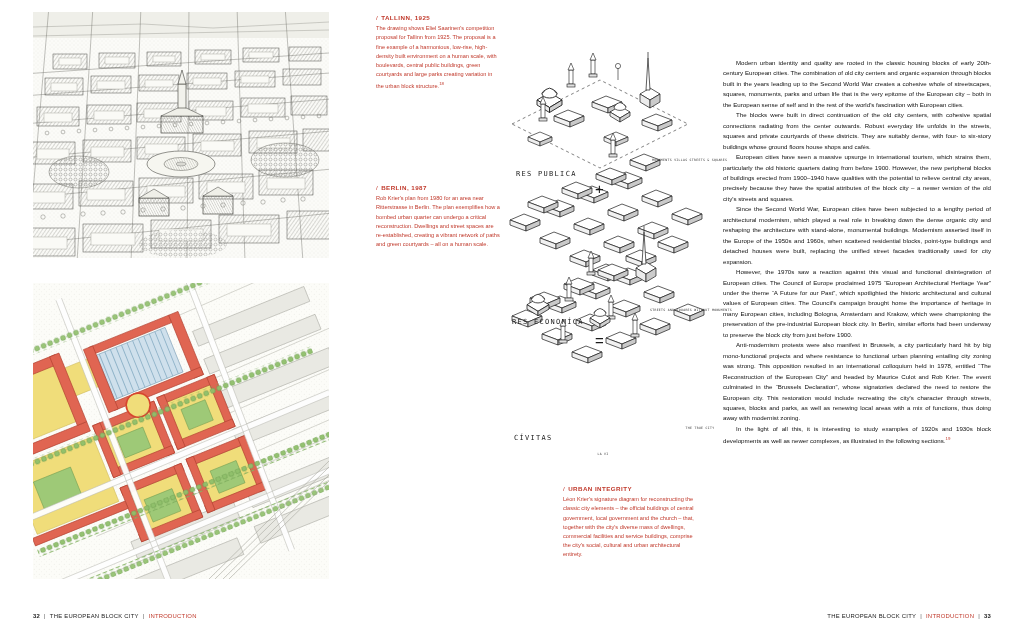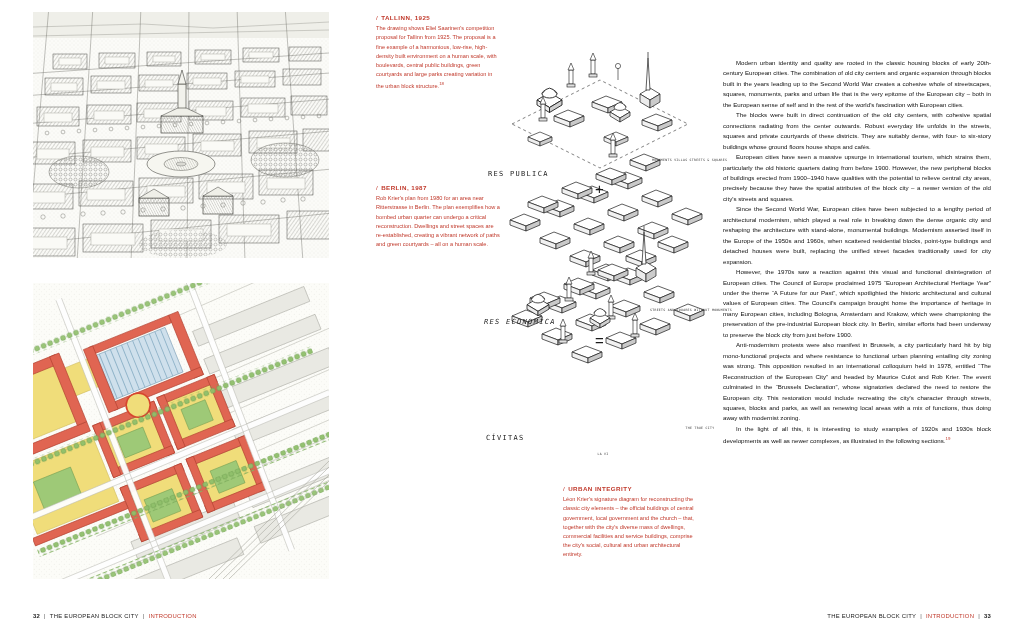--- a/index.html
+++ b/index.html
@@ -33,21 +33,21 @@
   }
   #berlin-fig svg{display:block;}
 
   
   #krier-fig{
     position:absolute;left:492px;top:40px;width:236px;height:330px;
   }
   #krier-fig svg{display:block;}
   .dlabel{
     position:absolute;font-family:"DejaVu Sans Mono",monospace;
-    font-size:7px;letter-spacing:1.3px;color:#1a1a1a;white-space:nowrap;
+    font-size:7px;letter-spacing:1.3px;color:#1a1a1a;white-space:nowrap;margin-left:28px;
   }
   .dmini{
     position:absolute;font-family:"DejaVu Sans Mono",monospace;
     font-size:3.1px;letter-spacing:.35px;color:#333;
     text-align:center;line-height:4.2px;white-space:nowrap;
   }
   .dplus{
     position:absolute;font-size:15px;color:#1a1a1a;
     font-family:"Liberation Sans",sans-serif;
   }
@@ -537,21 +537,21 @@
         <use href="#monu" x="92" y="-32"></use>
         <use href="#monu" x="70" y="-6"></use>
         <use href="#monu" x="112" y="12"></use>
         <use href="#dome" x="96" y="22"></use>
         <use href="#monu" x="64" y="36"></use>
         <use href="#monu" x="136" y="30"></use>
       </g>
     </svg>
 
     <div class="dlabel" style="left:-4px;top:130px;">RES PUBLICA</div>
-    <div class="dlabel" style="left:-8px;top:278px;font-style:italic;">RES ECONOMÍCA</div>
+    <div class="dlabel" style="left:-8px;top:278px;">RES ECONOMÍCA</div>
     <div class="dlabel" style="left:-6px;top:394px;">CÍVITAS</div>
 
     <div class="dplus" style="left:103px;top:140px;">+</div>
     <div class="dplus" style="left:103px;top:292px;">=</div>
 
     <div class="dmini" style="left:160px;top:118px;width:72px;"><span>MONUMENTS
 VILLAS
 STREETS &amp; SQUARES</span></div>
     <div class="dmini" style="left:158px;top:268px;width:76px;"><span>STREETS AND SQUARES
 WITHOUT

